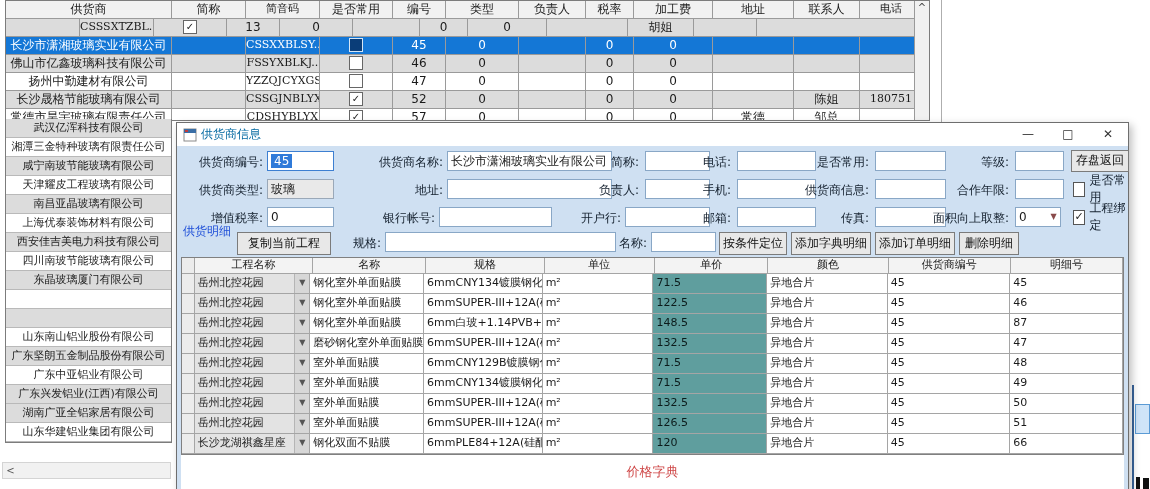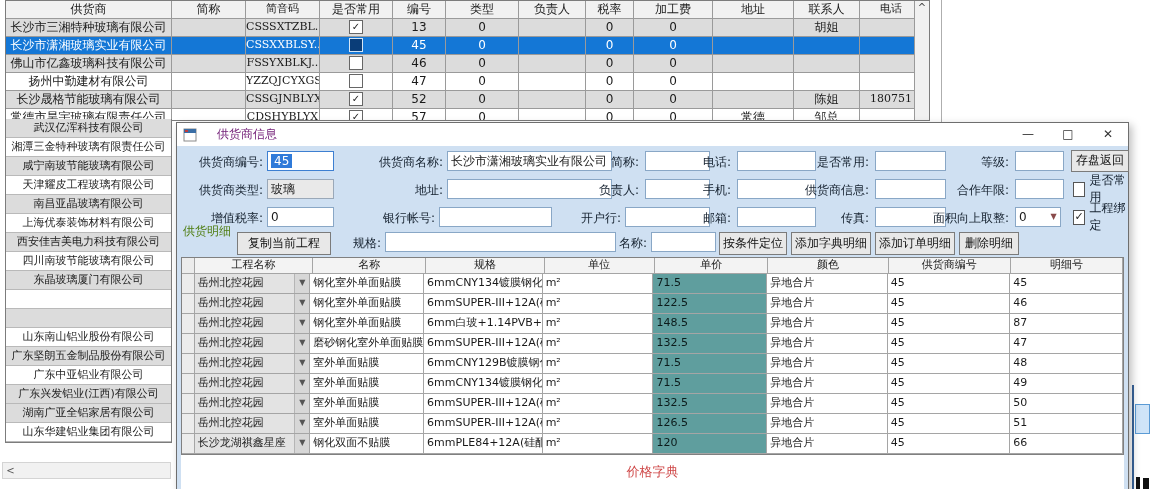--- a/index.html
+++ b/index.html
@@ -32,37 +32,37 @@
 
   
   .re-line{position:absolute;left:1132px;top:385px;width:2px;height:104px;background:#39659c}
   .re-thumb{position:absolute;left:1135px;top:404px;width:13px;height:28px;background:#cfe4f8;border:1px solid #5b9bd5}
   .re-mark1{position:absolute;left:1136px;top:477px;width:4px;height:12px;background:#101010}
   .re-mark2{position:absolute;left:1143px;top:478px;width:6px;height:11px;background:#101010}
 
   
   .dialog{position:absolute;left:176px;top:122px;width:951px;height:367px;background:#cfe0f2;border:1px solid #6e6e6e;box-shadow:3px 3px 8px rgba(0,0,0,.25)}
   .titlebar{height:23px;background:#fff;display:flex;align-items:center;padding-left:6px}
-  .ttext{margin-left:20px;font-size:12px;color:#701a75}
+  .ttext{margin-left:4px;font-size:12px;color:#0369a1}
   .tbtns{margin-left:auto;display:flex}
   .tbtn{width:40px;text-align:center;font-size:12px;color:#333;line-height:23px}
 
   .fl{position:absolute;text-align:right;line-height:20px;color:#14202e;white-space:nowrap}
   .fi{position:absolute;height:18px;background:#fff;border:1px solid #89a7c6;line-height:18px;padding-left:3px;overflow:hidden;white-space:nowrap}
   .fi.ro{background:#e9e9e9;border-color:#9aa8b8}
   .fi.focus{border-color:#3d7fd1}
   .selhl{background:#2f7ad9;color:#fff;padding:0 3px}
   .btn{position:absolute;height:20px;background:#e8e8e8;border:1px solid #7b7b7b;text-align:center;line-height:18px;font-size:12px;color:#111}
   .fcb{position:absolute;display:flex;align-items:center;gap:4px;height:20px;color:#14202e}
   .fcb .box{width:13px;height:13px;border:1px solid #555;background:#fff;font-size:11px;line-height:12px;text-align:center;color:#222}
   .cmbo{position:absolute;height:18px;background:#fff;border:1px solid #89a7c6;display:flex}
   .cmbo .v{flex:1;line-height:18px;padding-left:3px}
   .cmbo .arr{width:13px;text-align:center;font-size:8px;line-height:18px;color:#8a4a4a}
 
-  .section-label{position:absolute;left:6px;top:100px;color:#4d7c0f}
+  .section-label{position:absolute;left:6px;top:100px;color:#1d4ed8}
 
   
   .detail-panel{position:absolute;left:4px;top:134px;width:943px;height:233px;background:#ffffff}
   .dgrid{position:absolute;left:0;top:0;width:941px;border:1px solid #808080;background:#fff}
   .dg-row{display:flex;height:19px;line-height:18px;border-bottom:1px solid #a5a5a5;background:#fff}
   .dg-head{height:15px;line-height:14px;background:#f3f3f3}
   .dg-head .dc{text-align:center;height:15px;font-size:11px}
   .dc{border-right:1px solid #a5a5a5;overflow:hidden;white-space:nowrap;height:19px;font-size:11px;padding-left:3px}
   .dg-head .dc{padding-left:0}
   .rh{width:12px;padding-left:0;background:#ececec}
@@ -89,21 +89,20 @@
       <div class="tc c-type">类型</div>
       <div class="tc c-own">负责人</div>
       <div class="tc c-tax">税率</div>
       <div class="tc c-fee">加工费</div>
       <div class="tc c-addr">地址</div>
       <div class="tc c-ct">联系人</div>
       <div class="tc c-ph">电话</div>
     </div>
 
     <div class="tt-row alt">
-      <div class="tc c-sup">长沙市三湘特种玻璃有限公司</div>
       <div class="tc c-abbr"></div>
       <div class="tc c-code">CSSSXTZBL..</div>
       <div class="tc c-com">
           <div class="cb">✓</div>
         </div>
       <div class="tc c-no">13</div>
       <div class="tc c-type">0</div>
       <div class="tc c-own"></div>
       <div class="tc c-tax">0</div>
       <div class="tc c-fee">0</div>

